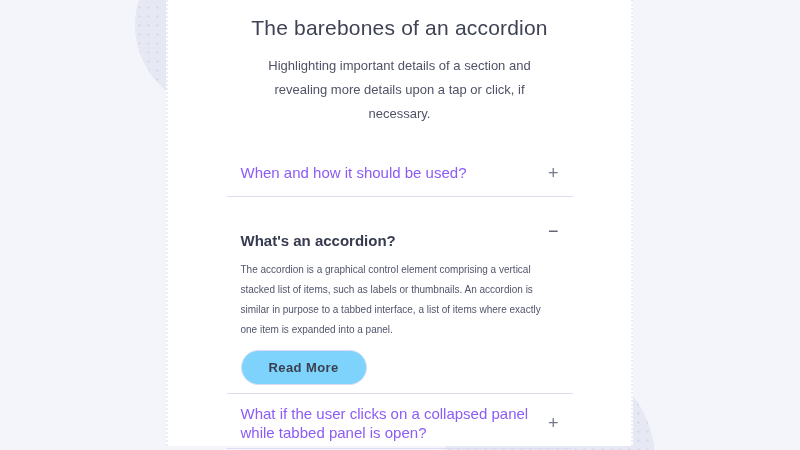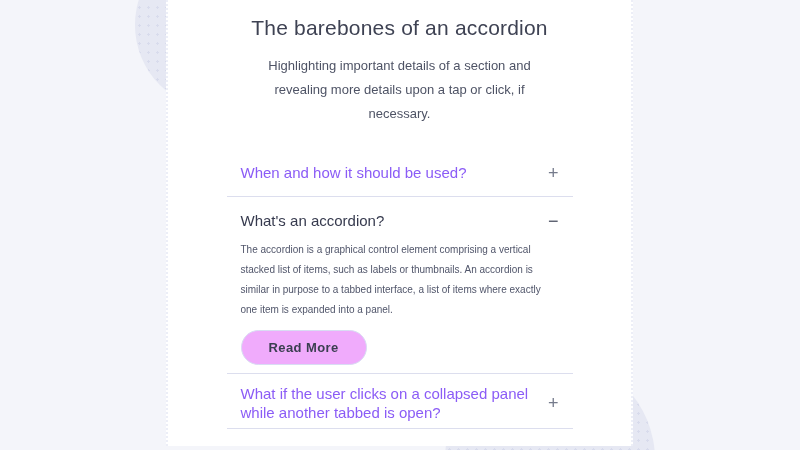--- a/index.html
+++ b/index.html
@@ -57,42 +57,42 @@
   .acc-item.collapsed .acc-header { padding: 12px 0; }
   .acc-item.expanded .acc-header { padding: 13px 0 0; }
   .acc-item.last .acc-header { padding: 10px 0 6px; }
   .acc-label {
     font-size: 15px;
     line-height: 22px;
     color: #8b5cf6;
     max-width: 300px;
   }
   .acc-item.last .acc-label { line-height: 19px; }
-  .acc-item.expanded .acc-label { color: #363a4e; font-weight: 400; }
+  .acc-item.expanded .acc-label { color: #363a4e; font-weight: 700; margin-top: 20px; }
   .toggle-icon {
     font-size: 18px;
     line-height: 18px;
     color: #757b8c;
     flex: 0 0 auto;
     cursor: pointer;
     user-select: none;
   }
   .acc-item.expanded .toggle-icon { color: #4a4f60; }
   .acc-body {
     margin-top: 8px;
     font-size: 10px;
     line-height: 20px;
     color: #50556a;
     max-width: 332px;
   }
   .read-more-btn {
     display: inline-block;
     margin: 10px 0 8px;
     padding: 9px 27px;
-    background: #f0abfc;
+    background: #7dd3fc;
     border: 1px solid #d9dcf3;
     border-radius: 18px;
     font-family: "Liberation Sans", sans-serif;
     font-size: 13px;
     font-weight: bold;
     letter-spacing: 0.4px;
     color: #3a3e50;
     cursor: pointer;
   }
 </style>
@@ -122,19 +122,19 @@
         <span class="toggle-icon">−</span>
       </div>
       <div class="acc-panel">
         <p class="acc-body">The accordion is a graphical control element comprising a vertical stacked list of items, such as labels or thumbnails. An accordion is similar in purpose to a tabbed interface, a list of items where exactly one item is expanded into a panel.</p>
         <button class="read-more-btn">Read More</button>
       </div>
     </div>
 
     <div class="acc-item collapsed last">
       <div class="acc-header">
-        <span class="acc-label">What if the user clicks on a collapsed panel while another tabbed is open?</span>
+        <span class="acc-label">What if the user clicks on a collapsed panel while tabbed panel is open?</span>
         <span class="toggle-icon">+</span>
       </div>
     </div>
 
   </div>
 </div>
 
 </body></html>

